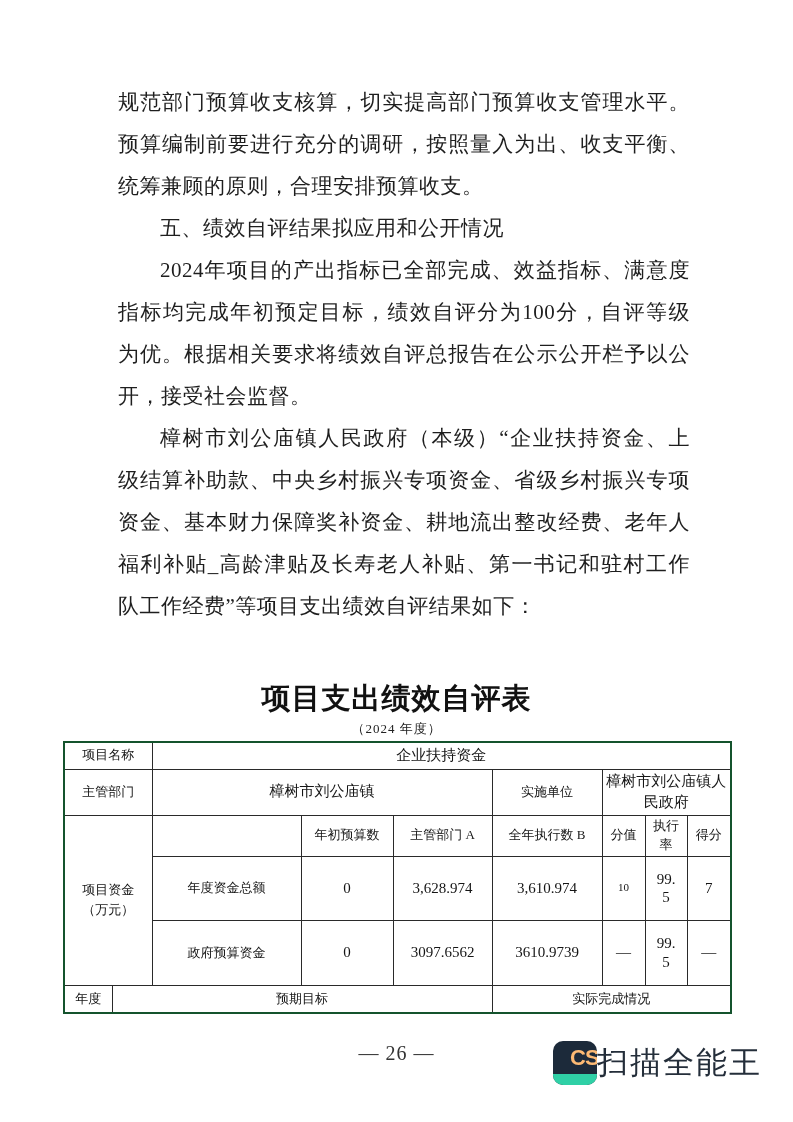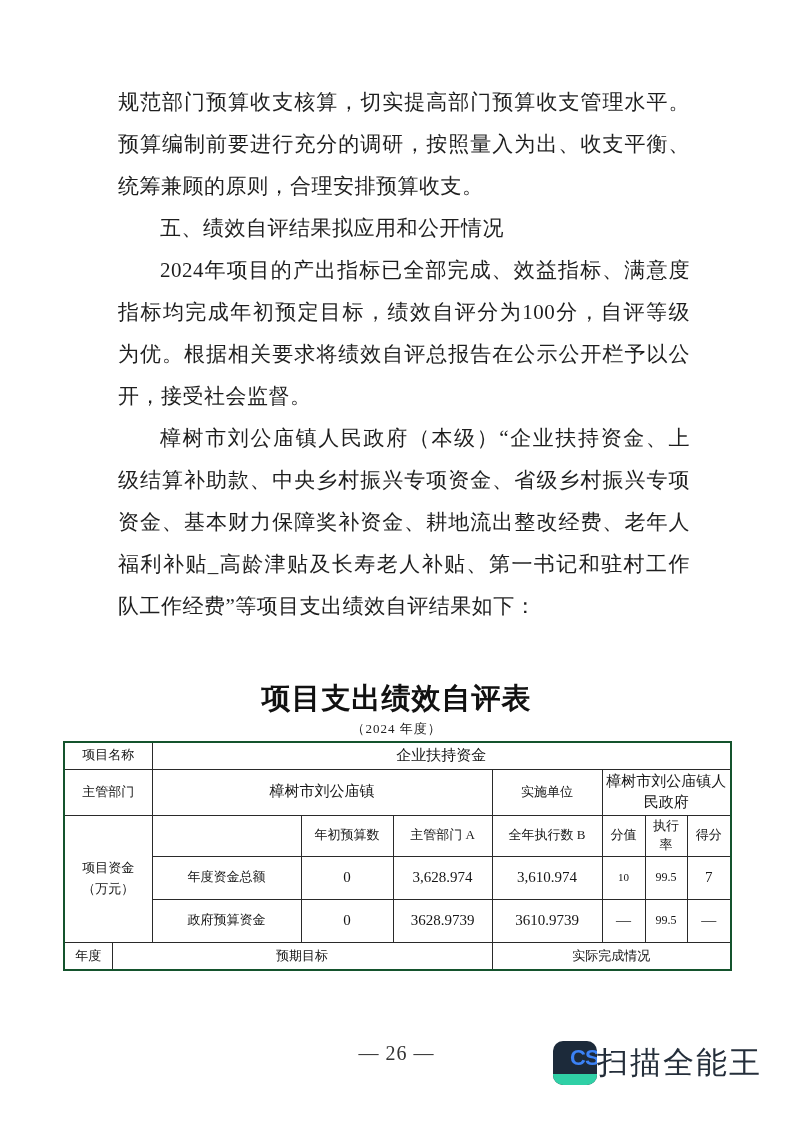--- a/index.html
+++ b/index.html
@@ -60,21 +60,21 @@
   tr.r1 { height: 27px; }
   tr.r2 { height: 42px; }
   tr.r3 { height: 37px; }
   tr.r4 { height: 43px; }
   tr.r5 { height: 43px; }
   tr.r6 { height: 28px; }
   td.big { font-size: 15px; }
   td.num { font-size: 15px; font-family: "Liberation Serif", "DejaVu Serif", serif; }
   td.num-sm { font-size: 11px; }
   td.left { text-align: left; padding-left: 12px; }
-  .rate-val { width: 26px; margin: 12px auto; word-break: break-all; line-height: 1.25; font-size: 12px; }
+  .rate-val { width: 26px; margin: 12px auto; word-break: break-all; line-height: 1.25; font-size: 15px; }
   .funds-lbl div { line-height: 1.6; }
 
   
   .page-number {
     position: absolute; top: 1042px; left: 0; width: 100%;
     text-align: center; font-size: 20px; color: #333;
     letter-spacing: 1px;
   }
   .cs-logo {
     position: absolute; left: 553px; top: 1041px;
@@ -87,21 +87,21 @@
     overflow: hidden;
     position: relative;
     flex: 0 0 auto;
   }
   .cs-icon .cs-strip {
     position: absolute; left: 0; right: 0; bottom: 0; height: 11px;
     background: #2fd0a6;
   }
   .cs-icon .cs-letters {
     position: absolute; left: 17px; right: 0; top: 0; height: 33px;
-    color: #3b82f6;
+    color: #fdba74;
     font-family: "Liberation Sans", "DejaVu Sans", sans-serif;
     font-weight: bold; font-size: 22px; line-height: 34px;
     text-align: center; letter-spacing: -1px;
   }
   .cs-text {
     font-family: "Liberation Sans", "DejaVu Sans", sans-serif;
     font-size: 31px; font-weight: 500;
     color: #242e3a; letter-spacing: 2px;
     white-space: nowrap;
   }
@@ -173,21 +173,21 @@
         <td class="num">3,610.974</td>
         <td class="num num-sm">10</td>
         <td class="num">
             <div class="rate-val">99.5</div>
           </td>
         <td class="num">7</td>
       </tr>
       <tr class="r5">
         <td class="left">政府预算资金</td>
         <td class="num">0</td>
-        <td class="num">3628.9739</td>
+        <td class="num">3097.6562</td>
         <td class="num">3610.9739</td>
         <td class="num">—</td>
         <td class="num">
             <div class="rate-val">99.5</div>
           </td>
         <td class="num">—</td>
       </tr>
       <tr class="r6">
         <td>年度</td>
         <td colspan="4">预期目标</td>

